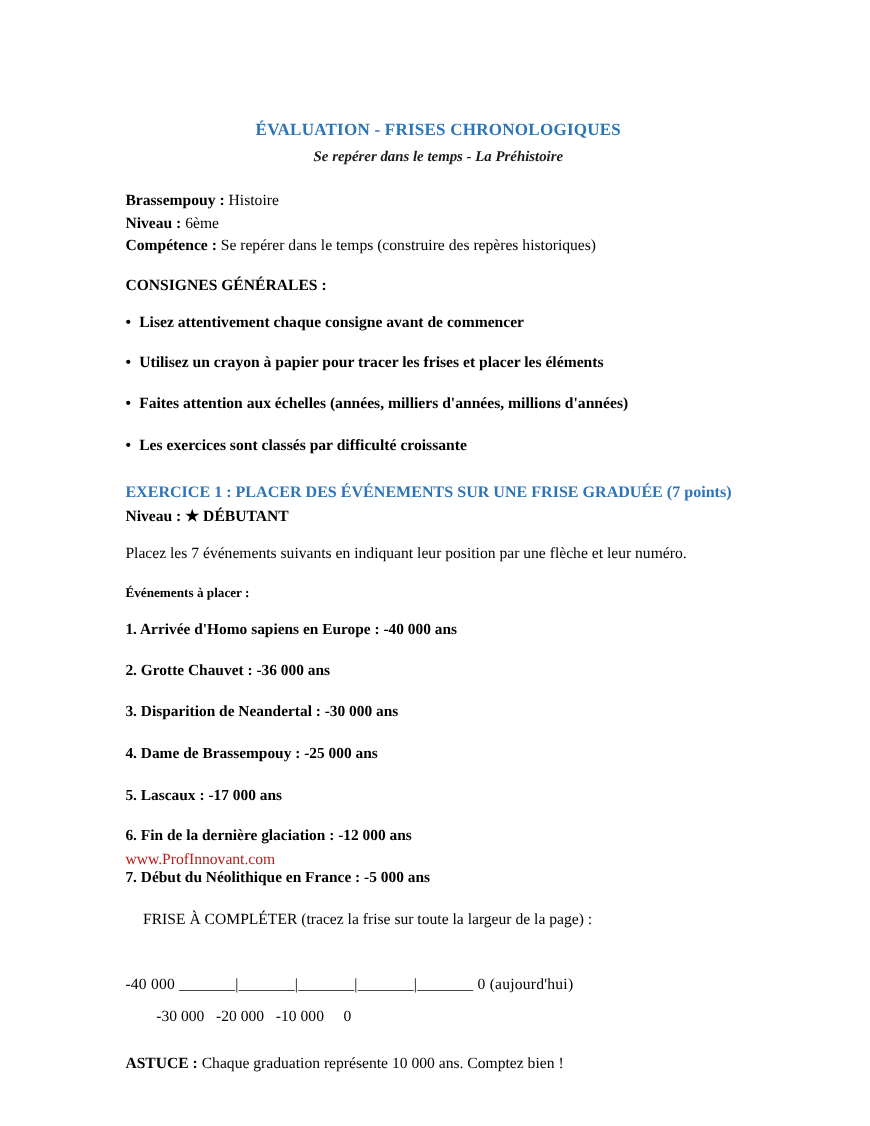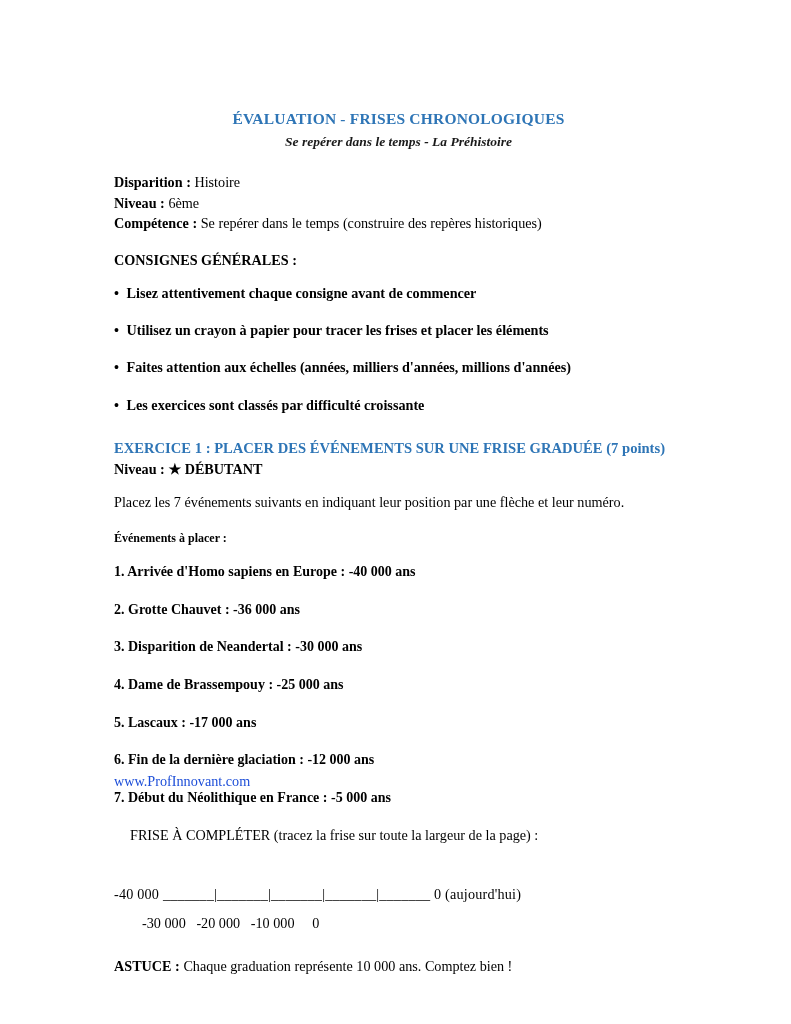--- a/index.html
+++ b/index.html
@@ -109,33 +109,33 @@
   .astuce {
     font-size: 14.2px;
     margin: 0;
   }
   .astuce .lbl { font-weight: bold; }
   .footer {
     position: absolute;
     left: 114px;
     bottom: 46px;
     font-size: 14.2px;
-    color: #1d4ed8;
+    color: #b91c1c;
   }
 </style>
 </head>
 <body>
 
 <div class="page">
 
   <h1 class="doc-title">ÉVALUATION - FRISES CHRONOLOGIQUES</h1>
   <div class="doc-subtitle">Se repérer dans le temps - La Préhistoire</div>
 
   <p class="meta-line">
-    <span class="lbl">Disparition :</span>
+    <span class="lbl">Brassempouy :</span>
     <span>Histoire</span>
   </p>
   <p class="meta-line">
     <span class="lbl">Niveau :</span>
     <span>6ème</span>
   </p>
   <p class="meta-line">
     <span class="lbl">Compétence :</span>
     <span>Se repérer dans le temps (construire des repères historiques)</span>
   </p>

